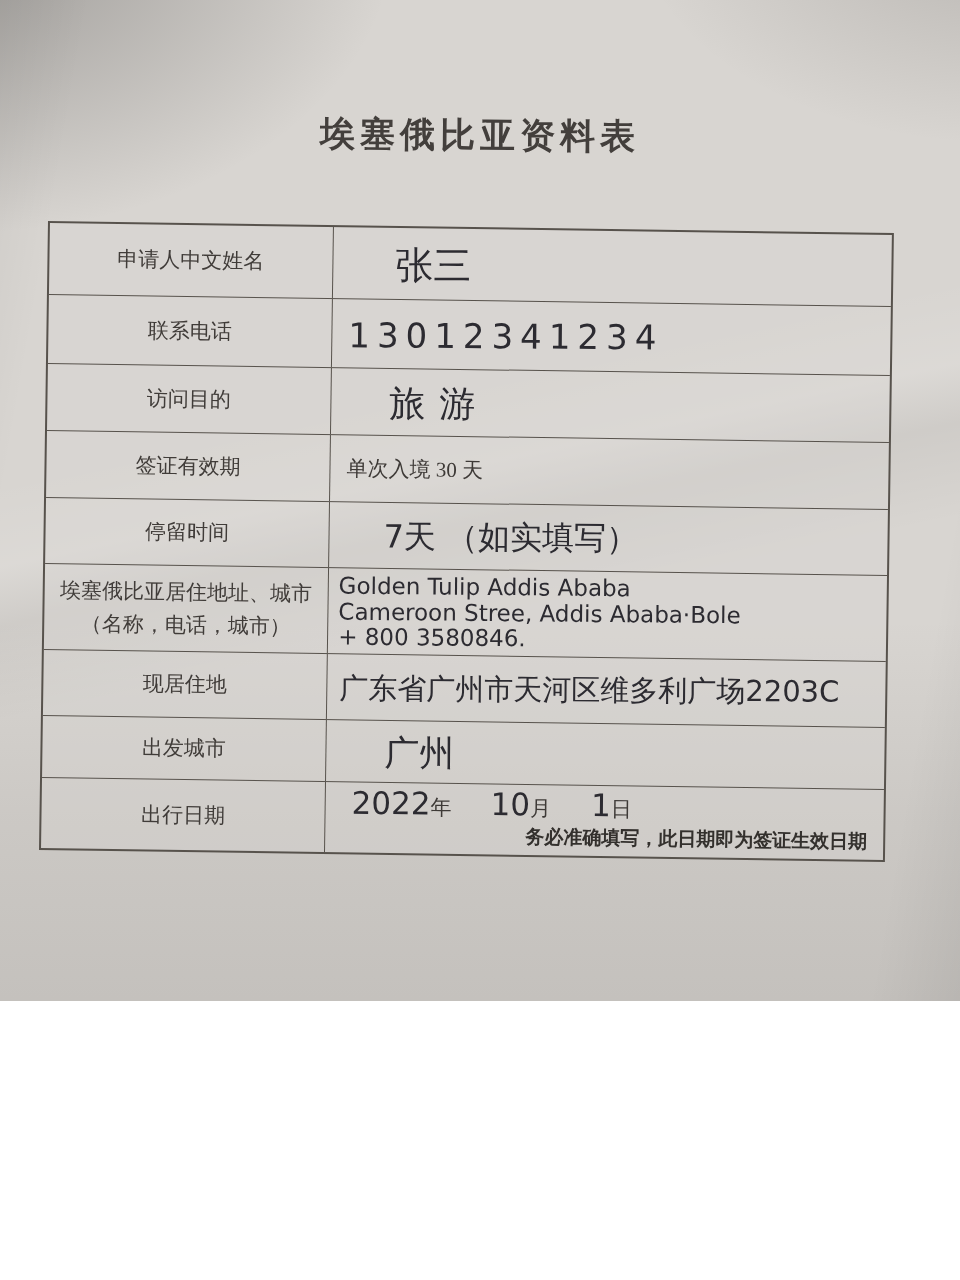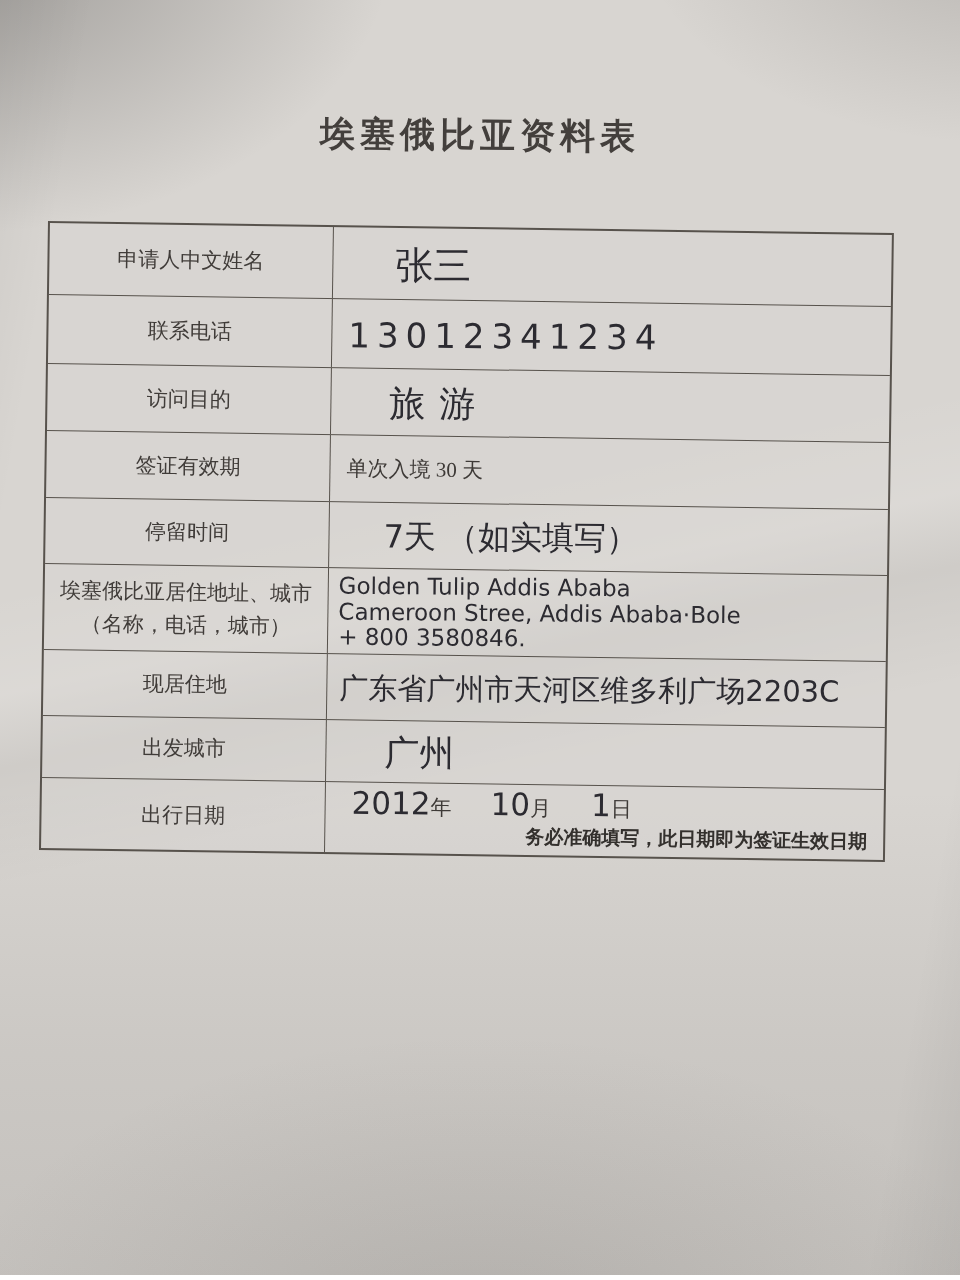--- a/index.html
+++ b/index.html
@@ -8,21 +8,21 @@
     width: 960px;
     height: 1280px;
     overflow: hidden;
     font-family: "Liberation Sans", sans-serif;
   }
 
   
   .paper {
     position: relative;
     width: 960px;
-    height: 1275px;
+    height: 1001px;
     background: #d8d5d1;
     overflow: hidden;
   }
   .paper-shade {
     position: absolute;
     inset: 0;
     pointer-events: none;
   }
   .shade-topleft {
     background:
@@ -199,21 +199,21 @@
 
     <div class="row r8">
       <div class="cell-label">出发城市</div>
       <div class="cell-value hand v-city">广州</div>
     </div>
 
     <div class="row r9">
       <div class="cell-label">出行日期</div>
       <div class="cell-value">
         <div class="v-date-row">
-          <span class="hand date-num">2012</span>
+          <span class="hand date-num">2022</span>
           <span class="date-unit">年</span>
           <span class="hand date-num gap-m">10</span>
           <span class="date-unit">月</span>
           <span class="hand date-num gap-d">1</span>
           <span class="date-unit">日</span>
         </div>
         <div class="date-note">务必准确填写，此日期即为签证生效日期</div>
       </div>
     </div>
 

